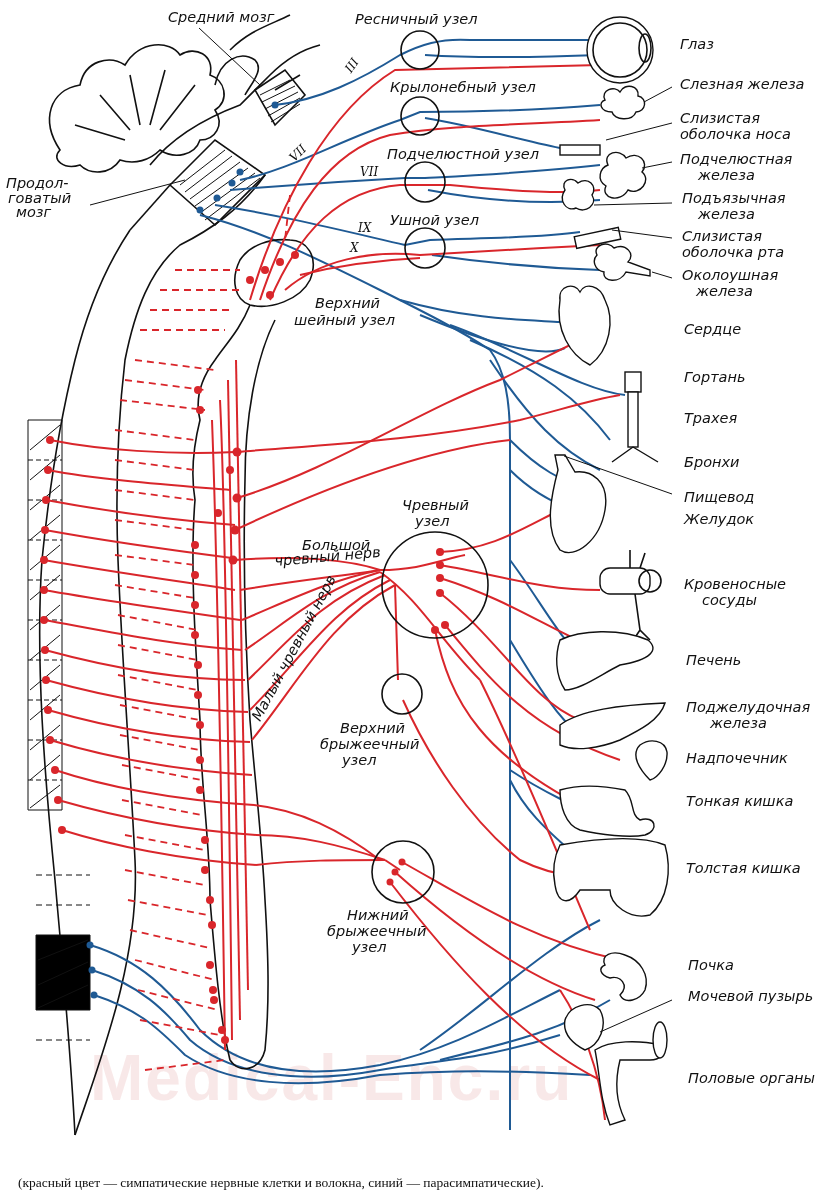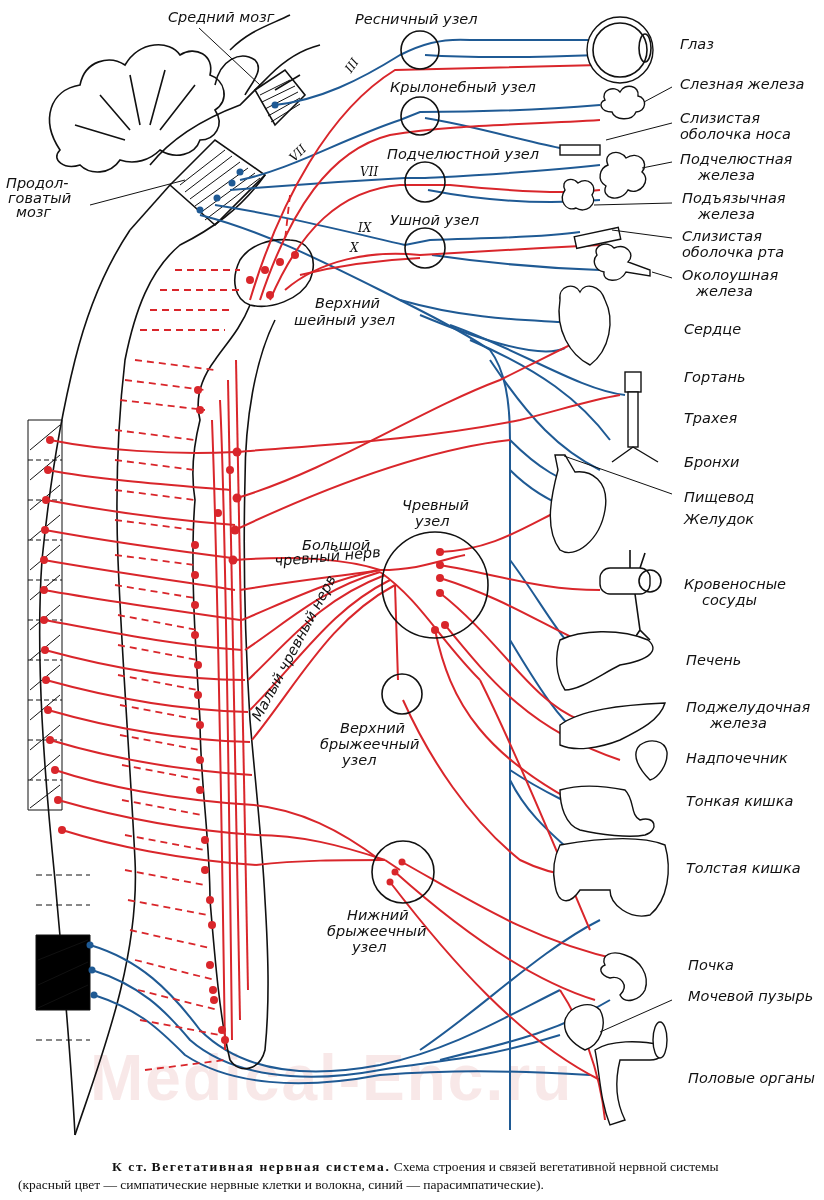--- a/index.html
+++ b/index.html
@@ -10,21 +10,21 @@
   .symp { stroke: #d9262b; fill: none; stroke-width: 2; }
   .symp-d { stroke: #d9262b; fill: none; stroke-width: 1.8; stroke-dasharray: 7 5; }
   .para { stroke: #1f5a94; fill: none; stroke-width: 2; }
   .outline { stroke: #111; fill: none; stroke-width: 1.6; }
   .organ { stroke: #111; fill: #fff; stroke-width: 1.4; }
   .leader { stroke: #111; stroke-width: 1; }
   .ganglion { stroke: #111; fill: none; stroke-width: 1.6; }
   .watermark { font-family: "Liberation Sans", sans-serif; font-weight: bold; font-size: 64px; fill: #f3d6d6; opacity: 0.55; letter-spacing: 2px; }
   #caption { position: absolute; left: 0; top: 1158px; width: 824px; font-family: "Liberation Serif", serif; font-size: 13.5px; color: #111; line-height: 18px; }
   #caption .l1 { padding-left: 112px; }
-  #caption .l2 { padding-left: 18px; }
+  #caption .l2 { padding-left: 18px; margin-top: 16px; }
   #caption b { letter-spacing: 1.6px; }
 </style>
 </head>
 <body>
 
 <svg id="fig" viewBox="0 0 824 1140" xmlns="http://www.w3.org/2000/svg">
 
   <text class="watermark" x="90" y="1100">Medical-Enc.ru</text>
 
   <g>
@@ -404,15 +404,14 @@
     <text class="lbl" x="686" y="763">Надпочечник</text>
     <text class="lbl" x="686" y="806">Тонкая кишка</text>
     <text class="lbl" x="686" y="873">Толстая кишка</text>
     <text class="lbl" x="688" y="970">Почка</text>
     <text class="lbl" x="688" y="1001">Мочевой пузырь</text>
     <text class="lbl" x="688" y="1083">Половые органы</text>
   </g>
 </svg>
 
 <div id="caption">
-  <div class="l1"><b>К ст.</b> <b>Вегетативная нервная система.</b> <span>Схема строения и связей вегетативной нервной системы</span></div>
   <div class="l2">(красный цвет — симпатические нервные клетки и волокна, синий — парасимпатические).</div>
 </div>
 
 </body></html>

